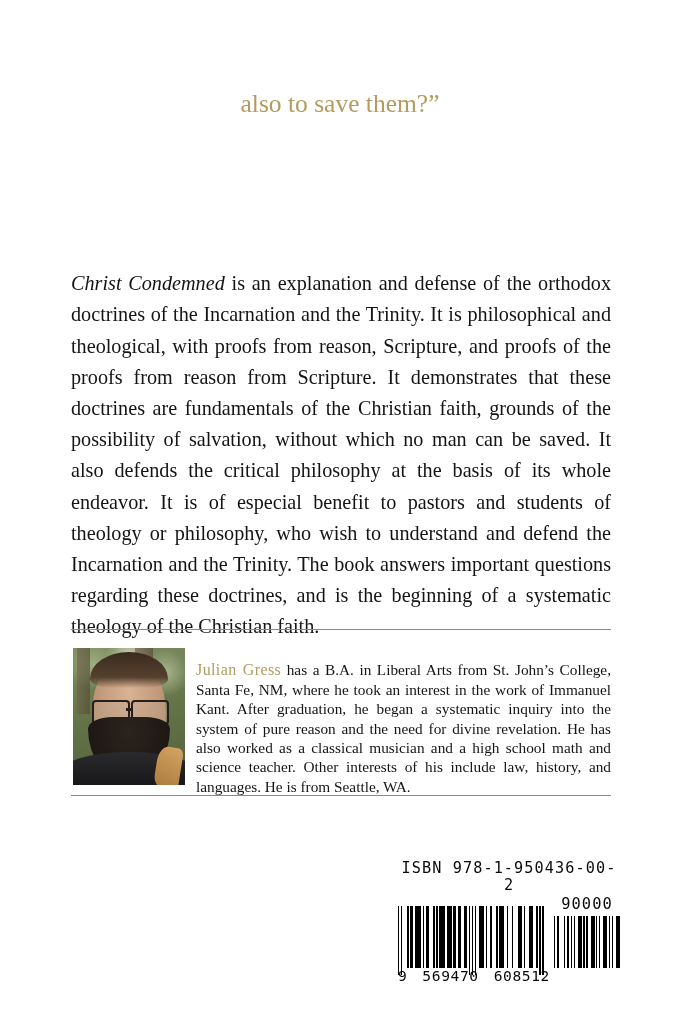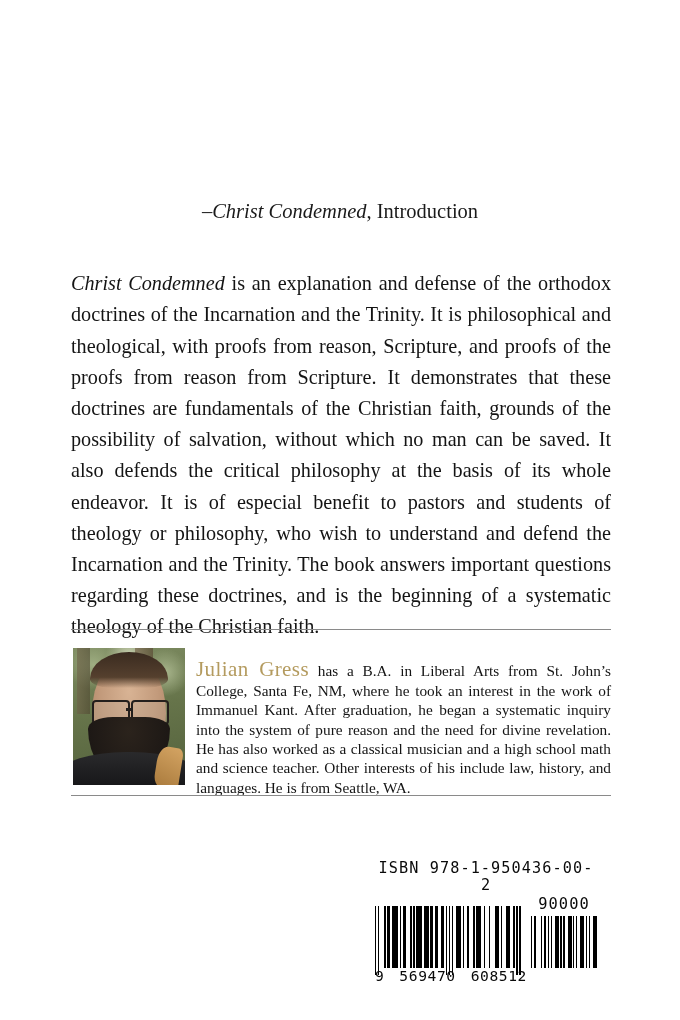--- a/index.html
+++ b/index.html
@@ -146,28 +146,28 @@
     top: 645px;
     width: 415px;
     text-align: justify;
     text-justify: inter-word;
     color: #141414;
     font-size: 15.3px;
     line-height: 19.4px;
   }
   .author-bio .author-name {
     color: #b49b5f;
-    font-size: 21px;
+    font-size: 16px;
     letter-spacing: .4px;
   }
 
   
   .barcode-area {
     position: absolute;
-    left: 375px;
+    left: 398px;
     top: 860px;
     width: 222px;
     height: 122px;
   }
   .isbn-text {
     font-family: "DejaVu Sans Mono", "Liberation Mono", monospace;
     font-size: 15.2px;
     letter-spacing: 1.1px;
     color: #0a0a0a;
     text-align: center;
@@ -221,23 +221,23 @@
     height: 100%;
   }
   .bar.guard { height: 112%; }
 </style>
 </head>
 <body>
 
 <div class="page">
 
   <div class="quote-block">
+    <span class="quote-line">also to save them?”</span>
   </div>
 
-  <div class="attribution"><span>–</span><span class="work">Christ Condemned</span><span>, Introduction</span></div>
 
   <p class="blurb"><span class="title-italic">Christ Condemned</span><span> is an explanation and defense of the orthodox doctrines of the Incarnation and the Trinity. It is philosophical and theological, with proofs from reason, Scripture, and proofs of the proofs from reason from Scripture. It demonstrates that these doctrines are fundamentals of the Christian faith, grounds of the possibility of salvation, without which no man can be saved. It also defends the critical philosophy at the basis of its whole endeavor. It is of especial benefit to pastors and students of theology or philosophy, who wish to understand and defend the Incarnation and the Trinity. The book answers important questions regarding these doctrines, and is the beginning of a systematic theology of the Christian faith.</span></p>
 
   <div class="rule rule-top"></div>
 
   <div class="author-photo">
     <div class="ph-sky"></div>
     <div class="ph-trunk2"></div>
     <div class="ph-trunk"></div>
     <div class="ph-head"></div>

